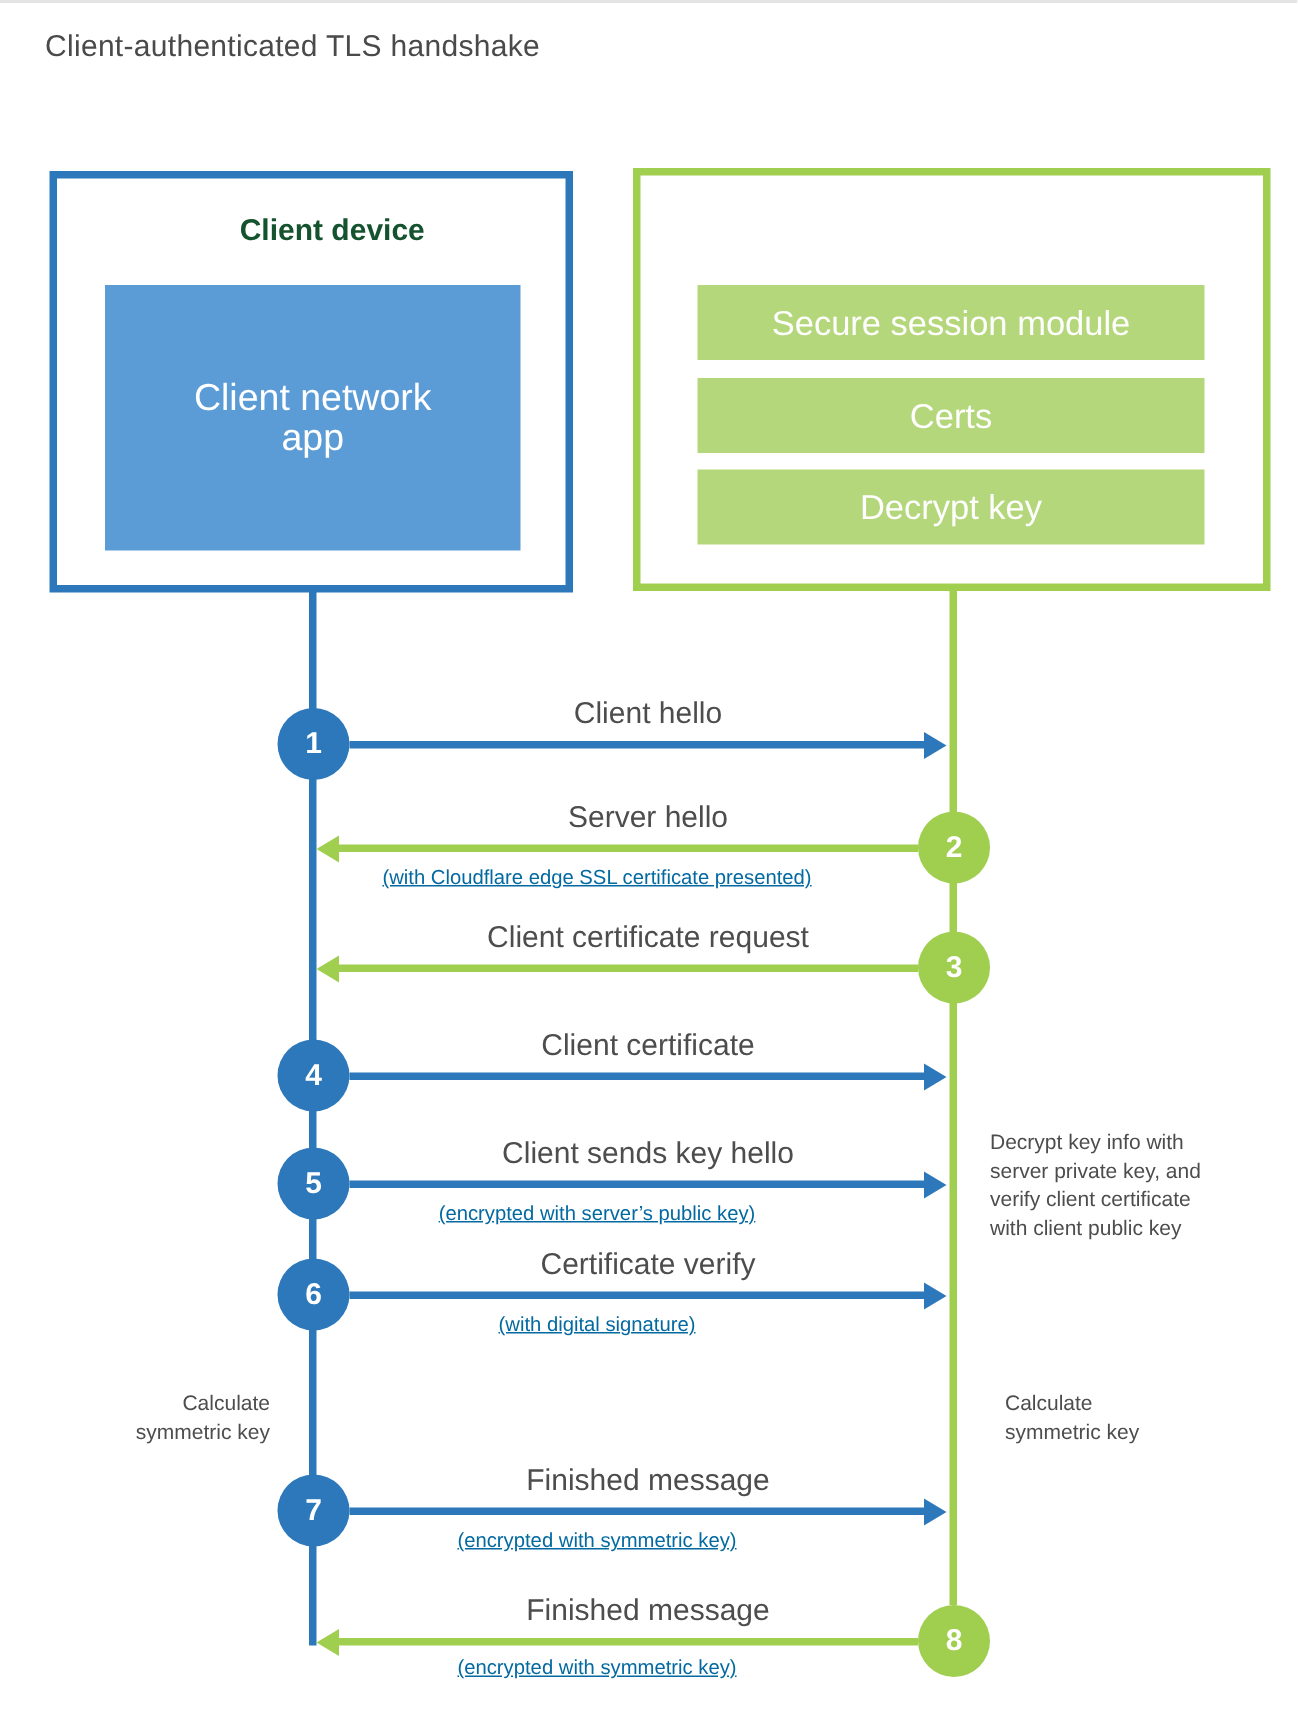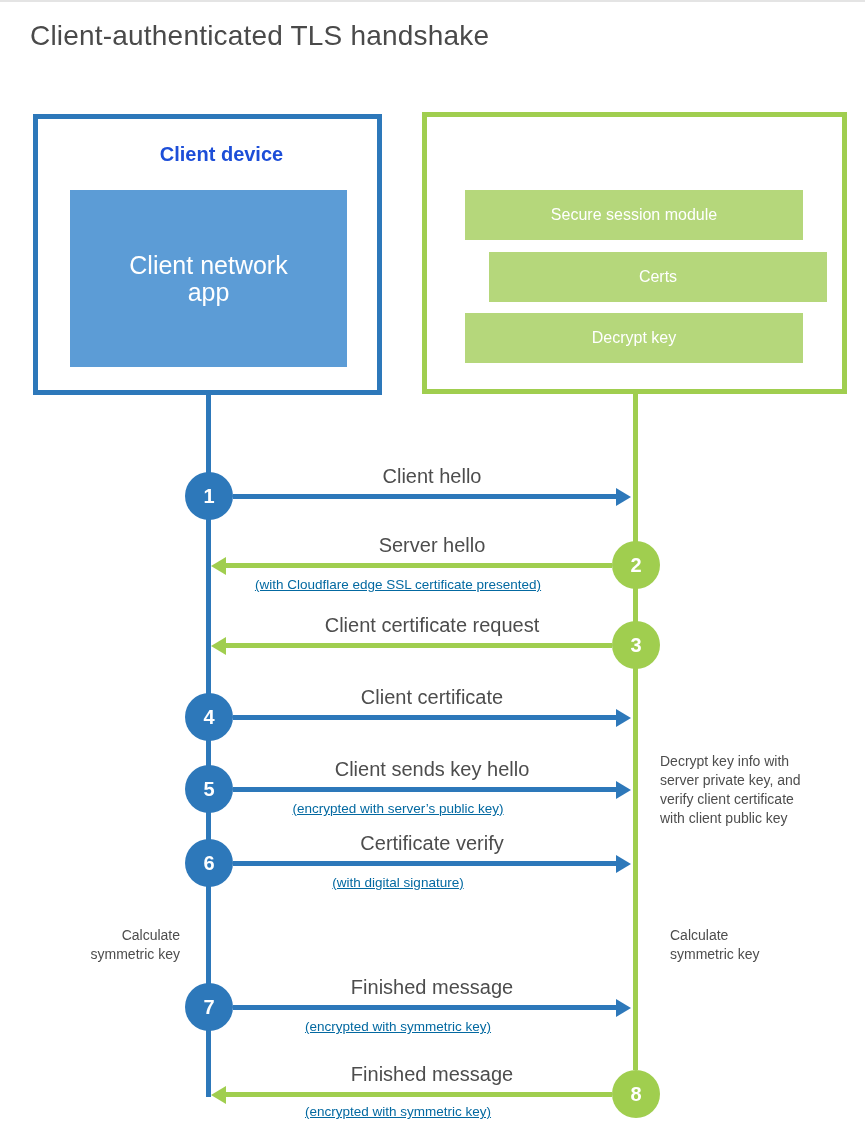--- a/index.html
+++ b/index.html
@@ -5,44 +5,44 @@
   * { margin:0; padding:0; box-sizing:border-box; }
   html,body { background:#ffffff; }
   body { font-family:"Liberation Sans", sans-serif; }
   .canvas {
     position:relative; width:865px; height:1146px;
     background:#ffffff; overflow:hidden;
     border-top:2px solid #e4e4e4;
   }
   .page-title {
     position:absolute; left:30px; top:18px;
-    font-size:28px; font-weight:300; color:#4a4a4a; letter-spacing:0.2px;
+    font-size:20px; font-weight:300; color:#4a4a4a; letter-spacing:0.2px;
   }
   
   .outer-box { position:absolute; background:#fff; }
   .client-box { left:33px; top:112px; width:349px; height:281px; border:5px solid #2d78ba; }
   .server-box { left:422px; top:110px; width:425px; height:282px; border:5px solid #a0ce4f; }
   .box-title {
     position:absolute; left:0; right:0; top:24px; text-align:center;
-    font-size:20px; font-weight:bold; color:#1d4ed8;padding-left:28px;
+    font-size:20px; font-weight:bold; color:#14532d;padding-left:28px;
   }
   .app-box {
     position:absolute; left:32px; top:71px; width:277px; height:177px;
     background:#5c9cd6; display:flex; align-items:center; justify-content:center;
   }
   .app-box .app-label {
     color:#ffffff; font-size:25px; text-align:center; width:180px; line-height:27px;
   }
   .module-bar {
     position:absolute; left:38px; width:338px; height:50px;
-    background:#b5d77b; color:#ffffff; font-size:16px;
+    background:#b5d77b; color:#ffffff; font-size:23px;
     display:flex; align-items:center; justify-content:center;
   }
   .bar-1 { top:73px; }
-  .bar-2 { top:135px;margin-left:24px; }
+  .bar-2 { top:135px; }
   .bar-3 { top:196px; }
   
   .lifeline { position:absolute; width:5px; z-index:1; }
   .lifeline.blue { left:206px; top:391px; height:704px; background:#2d78ba; }
   .lifeline.green { left:633px; top:390px; height:678px; background:#a0ce4f; }
   
   .circle {
     position:absolute; width:48px; height:48px; border-radius:50%;
     display:flex; align-items:center; justify-content:center;
     color:#ffffff; font-size:20px; font-weight:bold; z-index:3;

